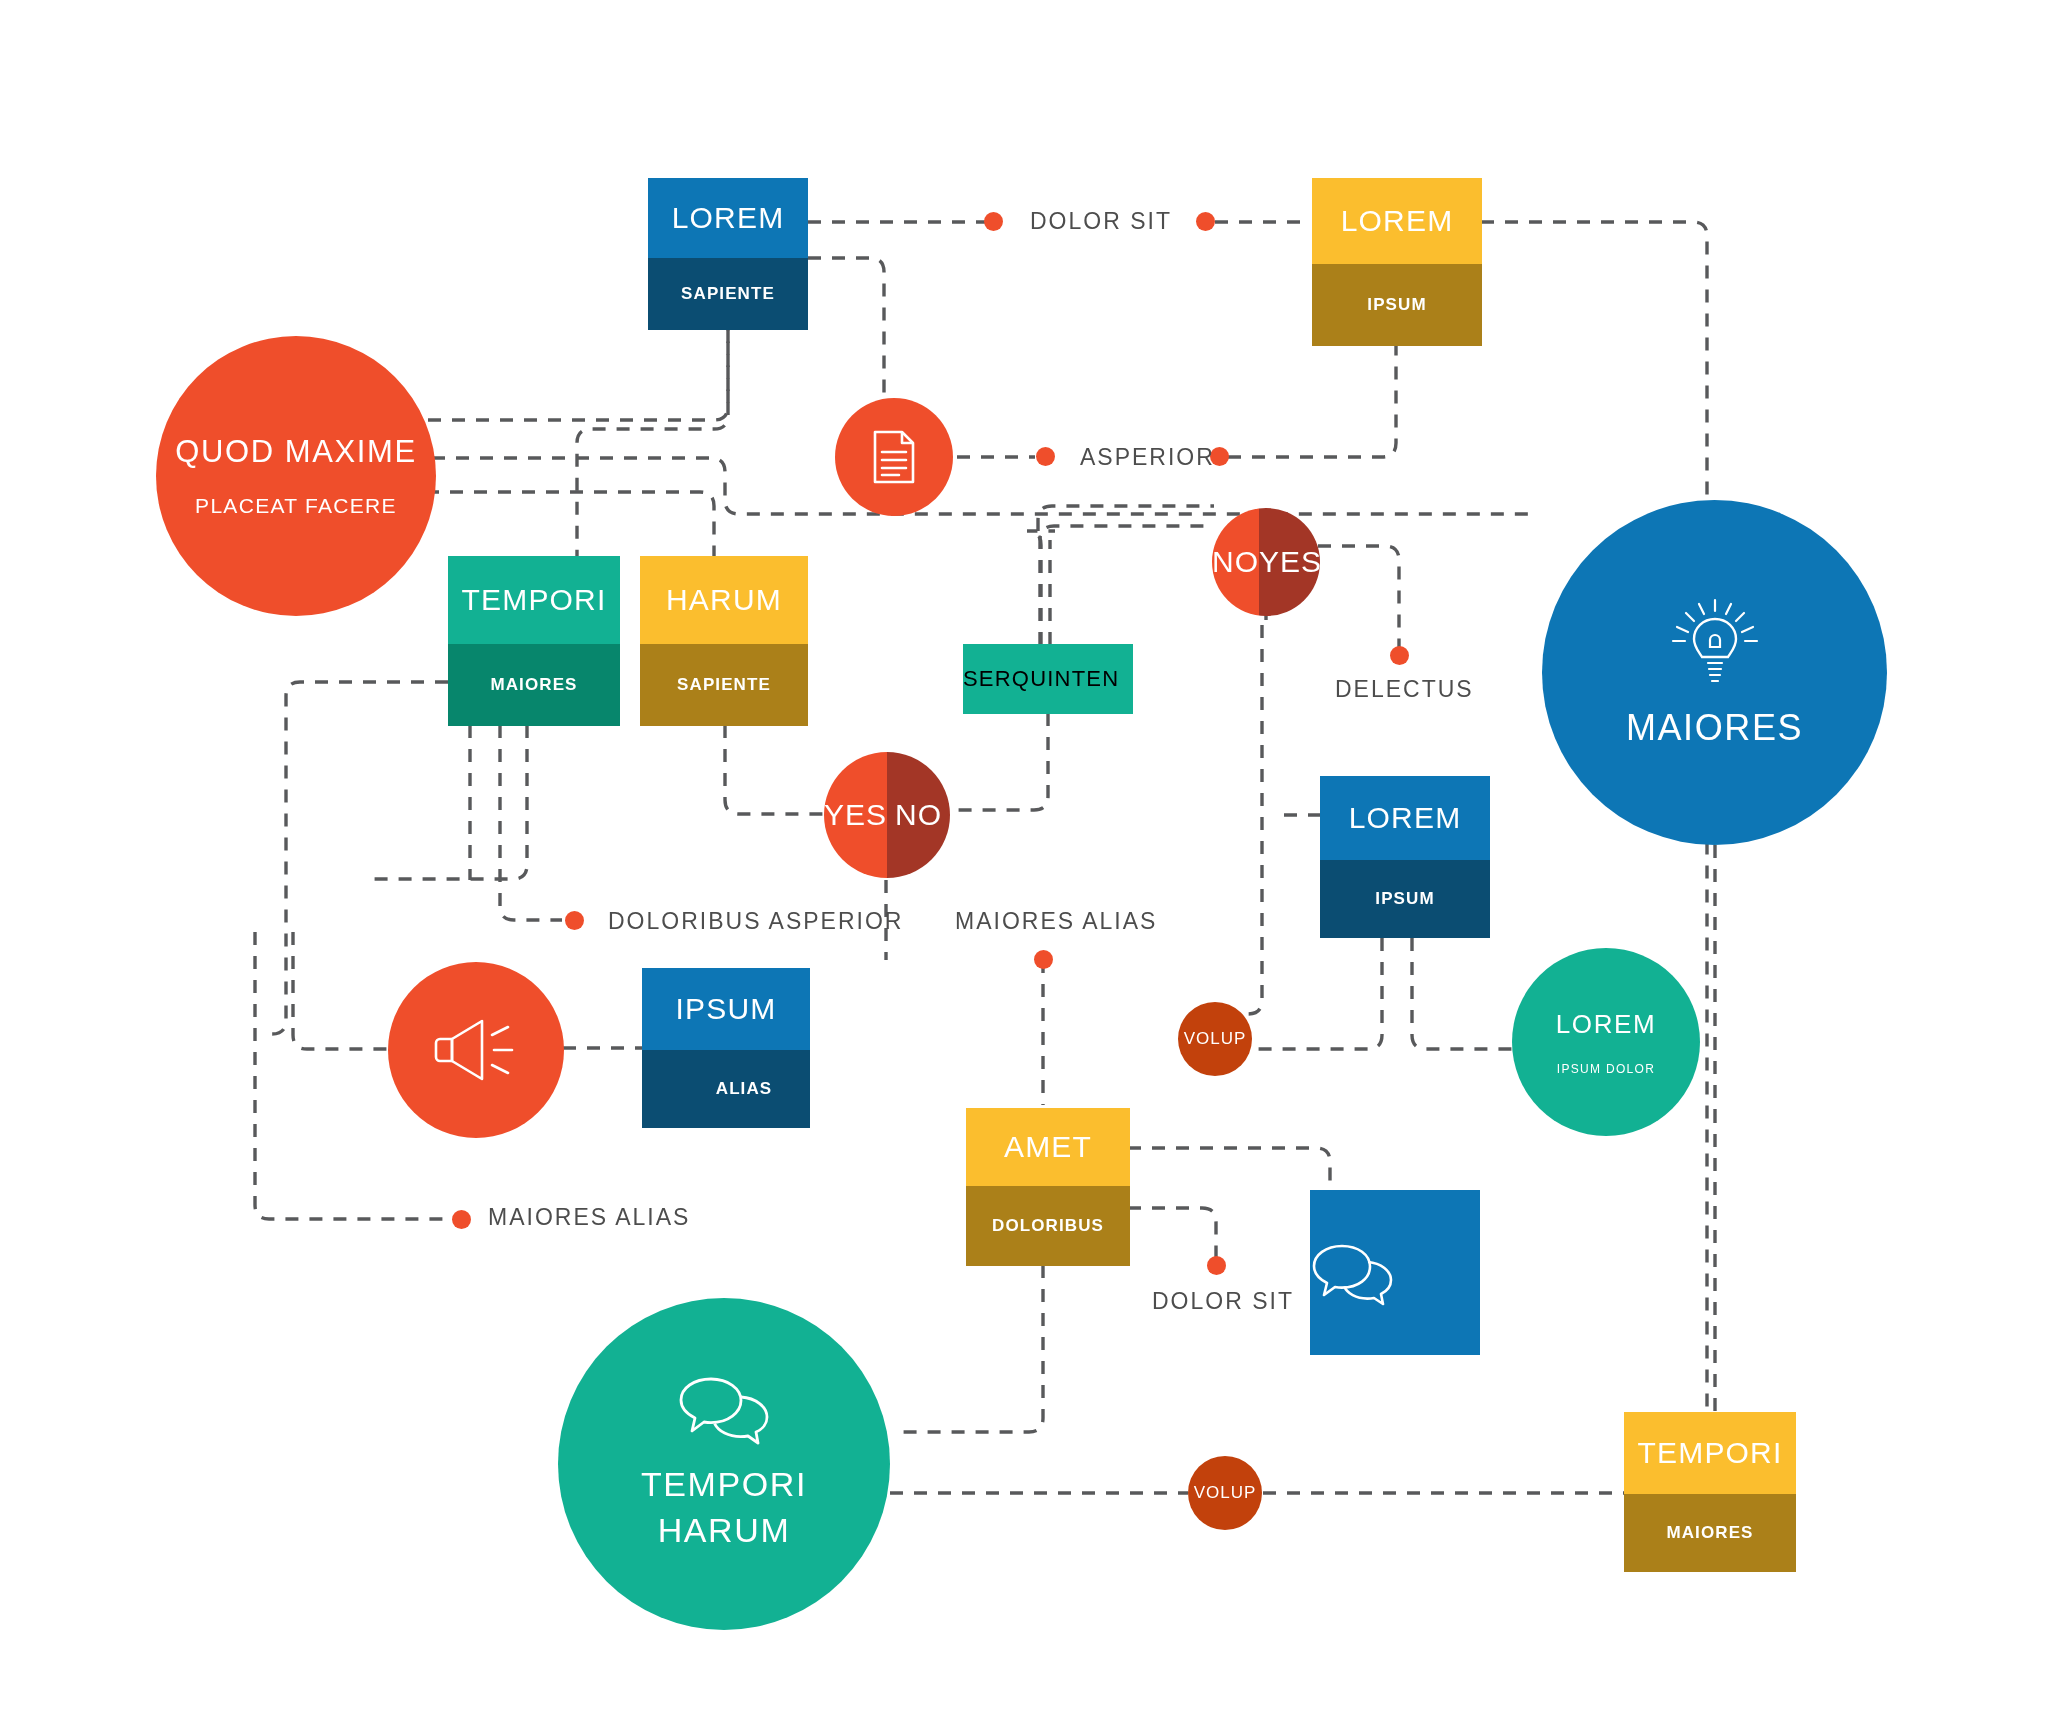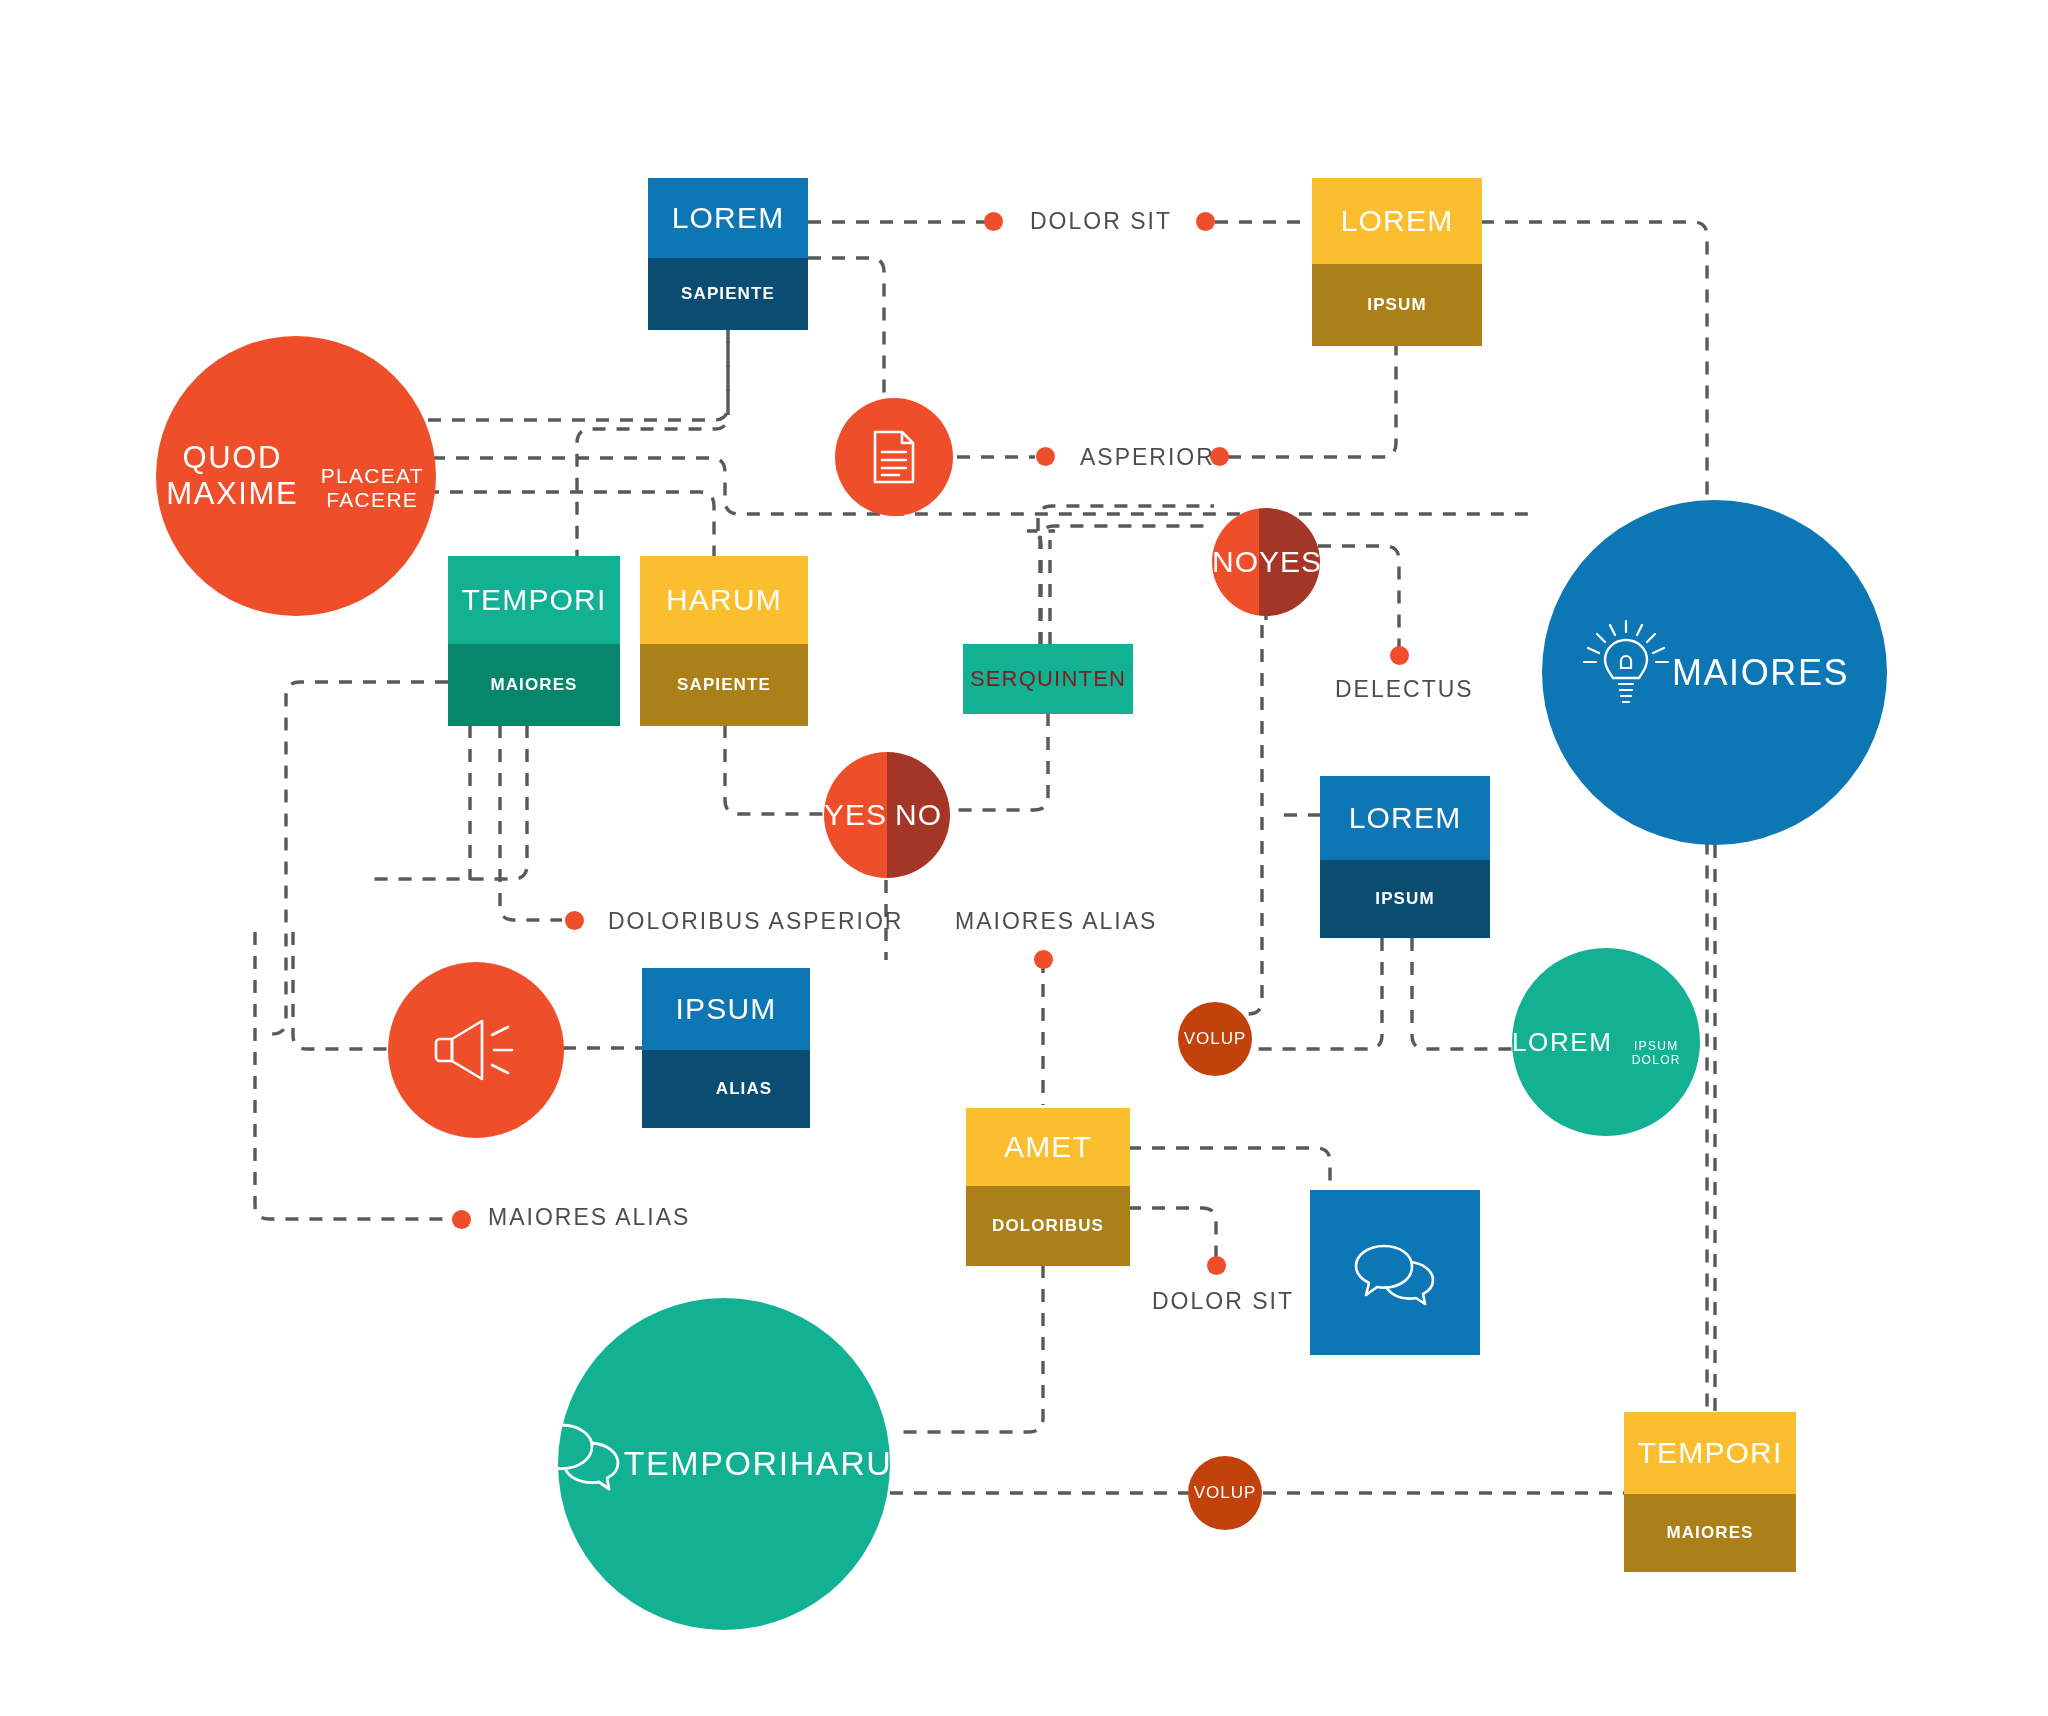--- a/index.html
+++ b/index.html
@@ -22,27 +22,27 @@
   .c-yellow .top{background:#fbbe2e;}
   .c-yellow .bot{background:#ab8019;}
   
   .c-green .top{background:#12b193;}
   .c-green .bot{background:#07866c;}
 
   .t-lg{font-size:30px;font-weight:400;}
   .t-sm{font-size:17px;font-weight:700;}
 
   
-  .flat-box{position:absolute;display:flex;align-items:center;justify-content:center;
-    color:#7f1d1d;letter-spacing:1.2px;text-align:center;}
+  .flat-box{position:absolute;display:flex;align-items:center;justify-content:flex-start;
+    color:#000000;letter-spacing:1.2px;text-align:center;}
   .flat-green{background:#12b193;}
   .flat-blue{background:#0d76b5;}
 
   
-  .circ{position:absolute;border-radius:50%;display:flex;
+  .circ{position:absolute;border-radius:50%;display:flex;flex-direction:column;
     align-items:center;justify-content:center;color:#fff;text-align:center;}
   .circ-red{background:#ef4e2b;}
   .circ-blue{background:#0d76b5;}
   .circ-green{background:#12b193;}
 
   .circ .title{letter-spacing:1.6px;}
   .circ .sub{letter-spacing:1.3px;}
 
   
   .decision{position:absolute;border-radius:50%;overflow:hidden;

